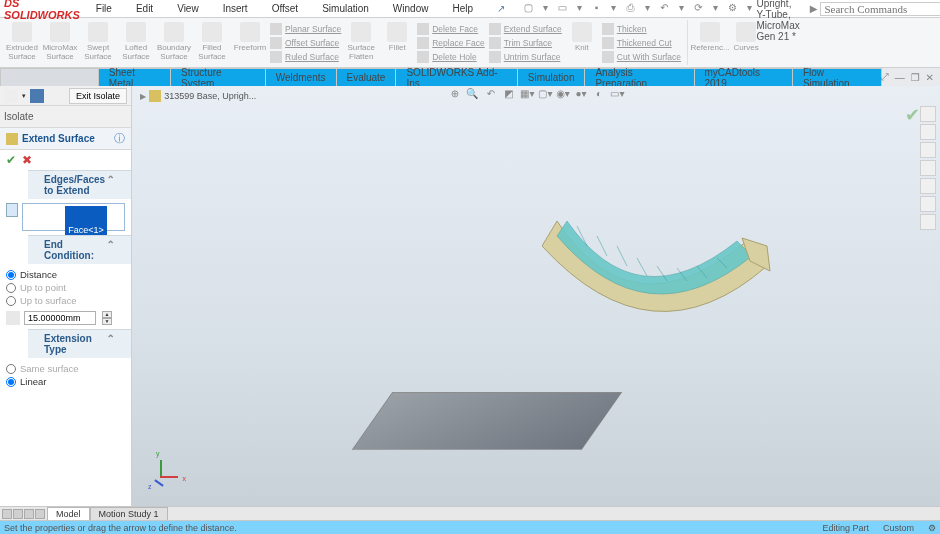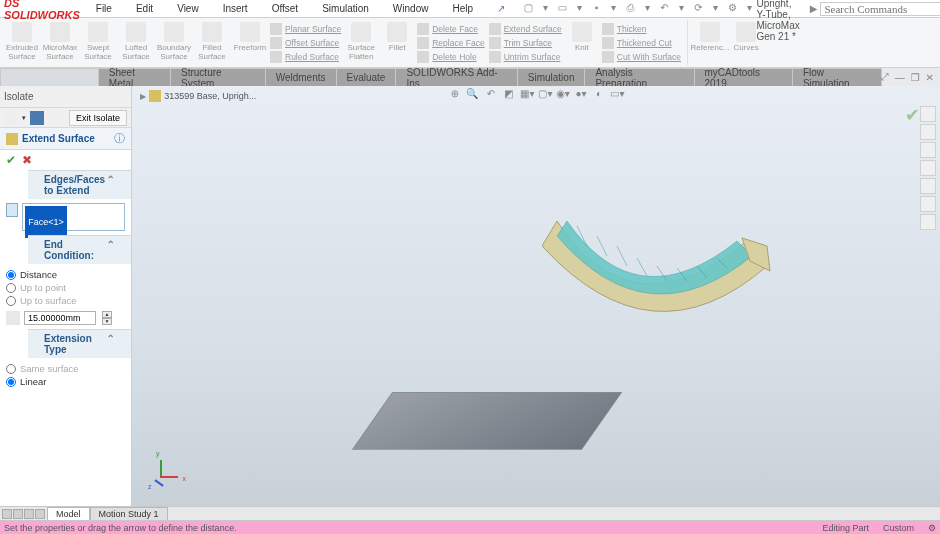--- a/index.html
+++ b/index.html
@@ -19,41 +19,41 @@
 
 .ribbon { height: 50px; background: #f5f6f7; border-bottom: 1px solid #d0d0d0; display: flex; padding: 2px 4px; overflow: hidden; }
 .ribbon-big { display: flex; gap: 2px; }
 .ribbon-btn { display: flex; flex-direction: column; align-items: center; width: 36px; font-size: 8px; color: #999; text-align: center; line-height: 1.1; padding-top: 2px; }
 .ribbon-btn .ico { width: 20px; height: 20px; background: #e8e8e8; border-radius: 2px; margin-bottom: 2px; }
 .ribbon-list { display: flex; flex-direction: column; gap: 0; font-size: 8.5px; color: #999; padding: 2px 2px; text-decoration: underline; }
 .ribbon-list div { display: flex; align-items: center; gap: 3px; line-height: 14px; }
 .ribbon-list .ico-s { width: 12px; height: 12px; background: #d8d8d8; display: inline-block; }
 
 .tabbar { height: 18px; background: #e8eaed; display: flex; align-items: stretch; font-size: 10px; }
-.tabbar .tab { padding: 2px 10px; background: #a3a3a3; border: 1px solid #c8c8c8; border-bottom: none; margin-right: -1px; color: #444; display: flex; align-items: center; }
+.tabbar .tab { padding: 2px 10px; background: #0ea5e9; border: 1px solid #c8c8c8; border-bottom: none; margin-right: -1px; color: #444; display: flex; align-items: center; }
 .tabbar .tab:first-child { background: #d9dce0; }
 .tabbar .win-btns { margin-left: auto; display: flex; gap: 6px; padding-right: 6px; align-items: center; color: #888; }
 
 .workspace { display: flex; height: calc(534px - 18px - 50px - 18px - 14px - 14px); }
 .panel { width: 132px; background: #fff; border-right: 1px solid #d0d0d0; display: flex; flex-direction: column; font-size: 10px; }
 .panel-top { height: 22px; background: #f0f0f0; border-bottom: 1px solid #d8d8d8; display: flex; align-items: center; padding: 0 4px; gap: 4px; }
 .isolate-label { font-size: 10px; color: #555; }
 .exit-btn { font-size: 9px; padding: 2px 6px; background: #f8f8f8; border: 1px solid #ccc; margin-left: auto; }
 .panel-header { display: flex; align-items: center; padding: 3px 6px; background: #f0f4f8; border-bottom: 1px solid #d8d8d8; }
 .panel-header .gear { width: 12px; height: 12px; background: #d8c060; margin-right: 4px; }
 .panel-header .title { font-weight: bold; font-size: 10px; color: #1a5490; }
 .panel-header .info { margin-left: auto; color: #5a8fc0; font-size: 11px; }
 .ok-cancel { display: flex; gap: 6px; padding: 3px 6px; }
 .ok { color: #4a9b4a; font-size: 12px; }
 .cancel { color: #d04040; font-size: 12px; }
 .section-head { background: #e8eff5; padding: 3px 16px; font-weight: bold; font-size: 10px; color: #2a5a8a; border-top: 1px solid #d0d8e0; display: flex; margin-left: 28px; }
 .section-head .caret { margin-left: auto; color: #888; }
 .section-body { padding: 4px 6px; }
 .sel-box { width: 100%; height: 28px; background: #fff; border: 1px solid #9ab8d8; padding: 2px; }
-.sel-item { background: #0a5cc0; color: #fff; font-size: 9px; padding: 11px 3px; display: inline-block; }
+.sel-item { background: #0a5cc0; color: #fff; font-size: 9px; padding: 19px 3px; display: inline-block; margin-left: 40px; }
 .radio-row { display: flex; align-items: center; gap: 4px; padding: 1px 0; font-size: 9.5px; }
 .radio-row input { width: 10px; height: 10px; }
 .radio-row.disabled { color: #aaa; }
 .dist-input { width: 72px; border: 1px solid #b0b0b0; font-size: 9px; padding: 1px 3px; }
 .spinner { display: inline-flex; flex-direction: column; margin-left: 2px; }
 .spinner span { font-size: 5px; border: 1px solid #aaa; width: 10px; text-align: center; line-height: 5px; background: #eee; }
 
 .viewport { flex: 1; background: linear-gradient(180deg, #e8eef4 0%, #d8e0e8 60%, #c8d0d8 100%); position: relative; overflow: hidden; }
 .tree-crumb { position: absolute; top: 4px; left: 8px; font-size: 9px; color: #555; display: flex; align-items: center; gap: 3px; }
 .tree-crumb .arrow { color: #888; font-size: 8px; }
@@ -74,21 +74,21 @@
 .shadow-plane { position: absolute; left: 240px; top: 290px; width: 230px; height: 90px; background: linear-gradient(135deg, #9aa0a6, #6e7680); transform: skewX(-35deg) rotateX(50deg); border: 1px solid #888; }
 .curved-surf { position: absolute; left: 410px; top: 100px; width: 240px; height: 150px; }
 .curved-surf svg { width: 100%; height: 100%; }
 
 .bottom-tabs { height: 14px; background: #e8e8e8; border-top: 1px solid #c8c8c8; display: flex; align-items: center; font-size: 9px; }
 .bottom-tabs .fm-icons { display: flex; gap: 1px; padding: 0 2px; }
 .bottom-tabs .fm-icons span { width: 10px; height: 10px; background: #d0d0d0; border: 1px solid #aaa; }
 .bottom-tabs .btab { padding: 1px 8px; background: #fff; border: 1px solid #b8b8b8; border-bottom: none; }
 .bottom-tabs .btab.inactive { background: #e0e0e0; }
 
-.statusbar { height: 14px; background: #f9a8d4; border-top: 1px solid #c8c8c8; display: flex; align-items: center; font-size: 9px; padding: 0 4px; color: #555; }
+.statusbar { height: 14px; background: #7dd3fc; border-top: 1px solid #c8c8c8; display: flex; align-items: center; font-size: 9px; padding: 0 4px; color: #555; }
 .statusbar .right { margin-left: auto; display: flex; gap: 14px; }
 </style>
 </head>
 <body>
 
 <div class="titlebar">
   <span class="logo"><span class="ds">DS </span><span>SOLIDWORKS</span></span>
   <div class="menubar">
     <span>File</span>
     <span>Edit</span>
@@ -259,28 +259,28 @@
   <div class="win-btns">
     <span>⤢</span>
     <span>—</span>
     <span>❐</span>
     <span>✕</span>
   </div>
 </div>
 
 <div class="workspace">
   <div class="panel">
-    <div class="panel-top">
-      <span class="isolate-label">Isolate</span>
-    </div>
     <div class="panel-top" style="height:20px">
       <span style="width:14px;height:14px;background:#eee;display:inline-block"></span>
       <span style="font-size:7px">▾</span>
       <span style="width:14px;height:14px;background:#4a7ab0;display:inline-block"></span>
       <button class="exit-btn">Exit Isolate</button>
+    </div>
+    <div class="panel-top">
+      <span class="isolate-label">Isolate</span>
     </div>
     <div class="panel-header">
       <span class="gear"></span>
       <span class="title">Extend Surface</span>
       <span class="info">ⓘ</span>
     </div>
     <div class="ok-cancel">
       <span class="ok">✔</span>
       <span class="cancel">✖</span>
     </div>

